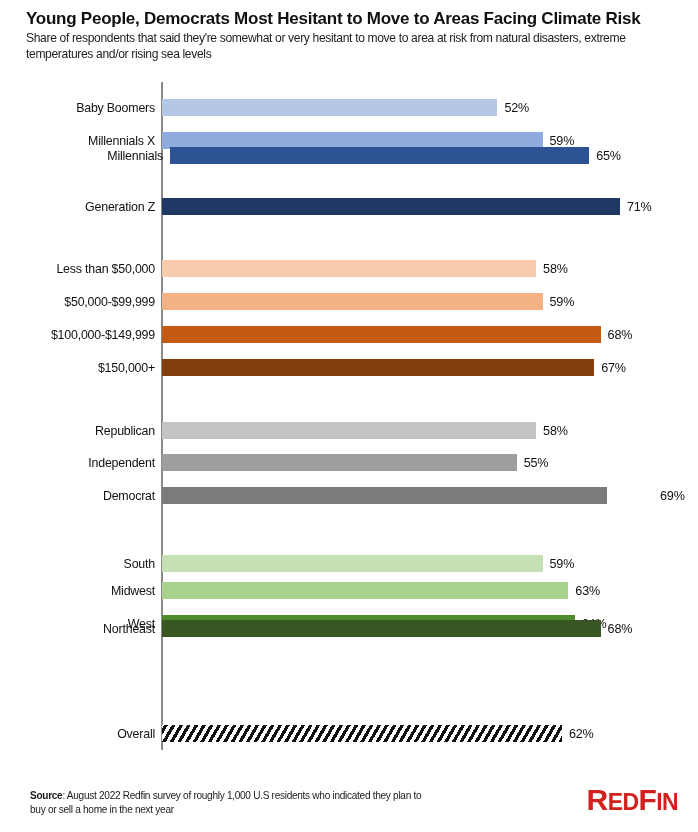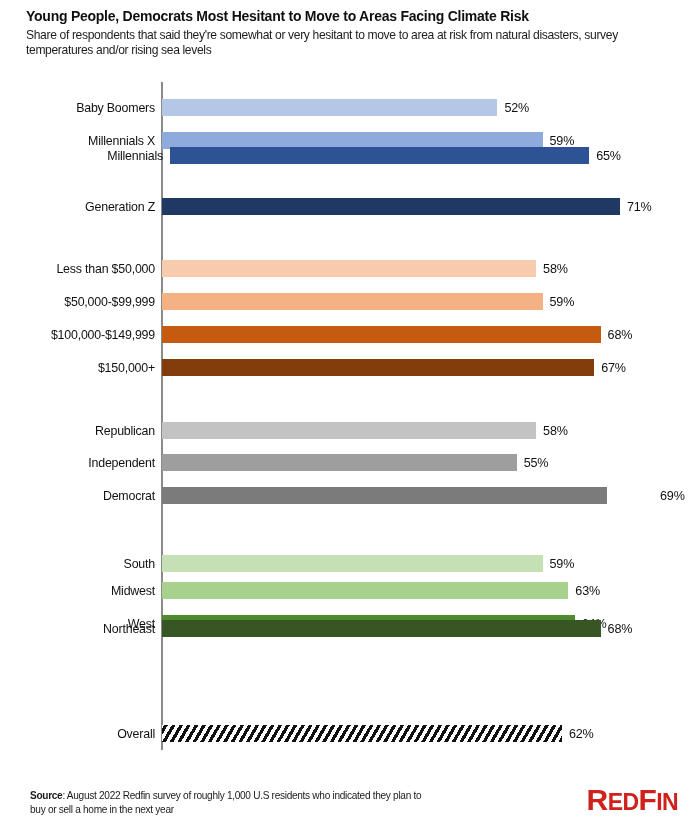--- a/index.html
+++ b/index.html
@@ -24,21 +24,21 @@
   }
 
   
   .header {
     position: absolute;
     left: 26px;
     top: 8px;
     width: 648px;
   }
   .chart-title {
-    font-size: 14px;
+    font-size: 17px;
     font-weight: bold;
     letter-spacing: -0.25px;
     line-height: 1.25;
     color: #101010;
     margin: 0 0 2px 0;
   }
   .chart-subtitle {
     font-size: 12.1px;
     font-weight: normal;
     line-height: 1.32;
@@ -142,21 +142,21 @@
   .redfin-logo .cap { font-size: 30px; }
   .redfin-logo .sm  { font-size: 23px; }
 </style>
 </head>
 <body>
 
 <div class="page">
 
   <div class="header">
     <div class="chart-title">Young People, Democrats Most Hesitant to Move to Areas Facing Climate Risk</div>
-    <div class="chart-subtitle">Share of respondents that said they're somewhat or very hesitant to move to area at risk from natural disasters, survey temperatures and/or rising sea levels</div>
+    <div class="chart-subtitle">Share of respondents that said they're somewhat or very hesitant to move to area at risk from natural disasters, extreme temperatures and/or rising sea levels</div>
   </div>
 
   <div class="plot">
     <div class="axis-line"></div>
     <div id="rows-container">
         <div class="row" style="top: 19px;">
           <div class="row-label">Baby Boomers</div>
           <div class="bar" style="width: 335.4px; background: rgb(180, 199, 231);"></div>
           <div class="bar-value" style="left: 504.4px;">52%</div>
         </div>

